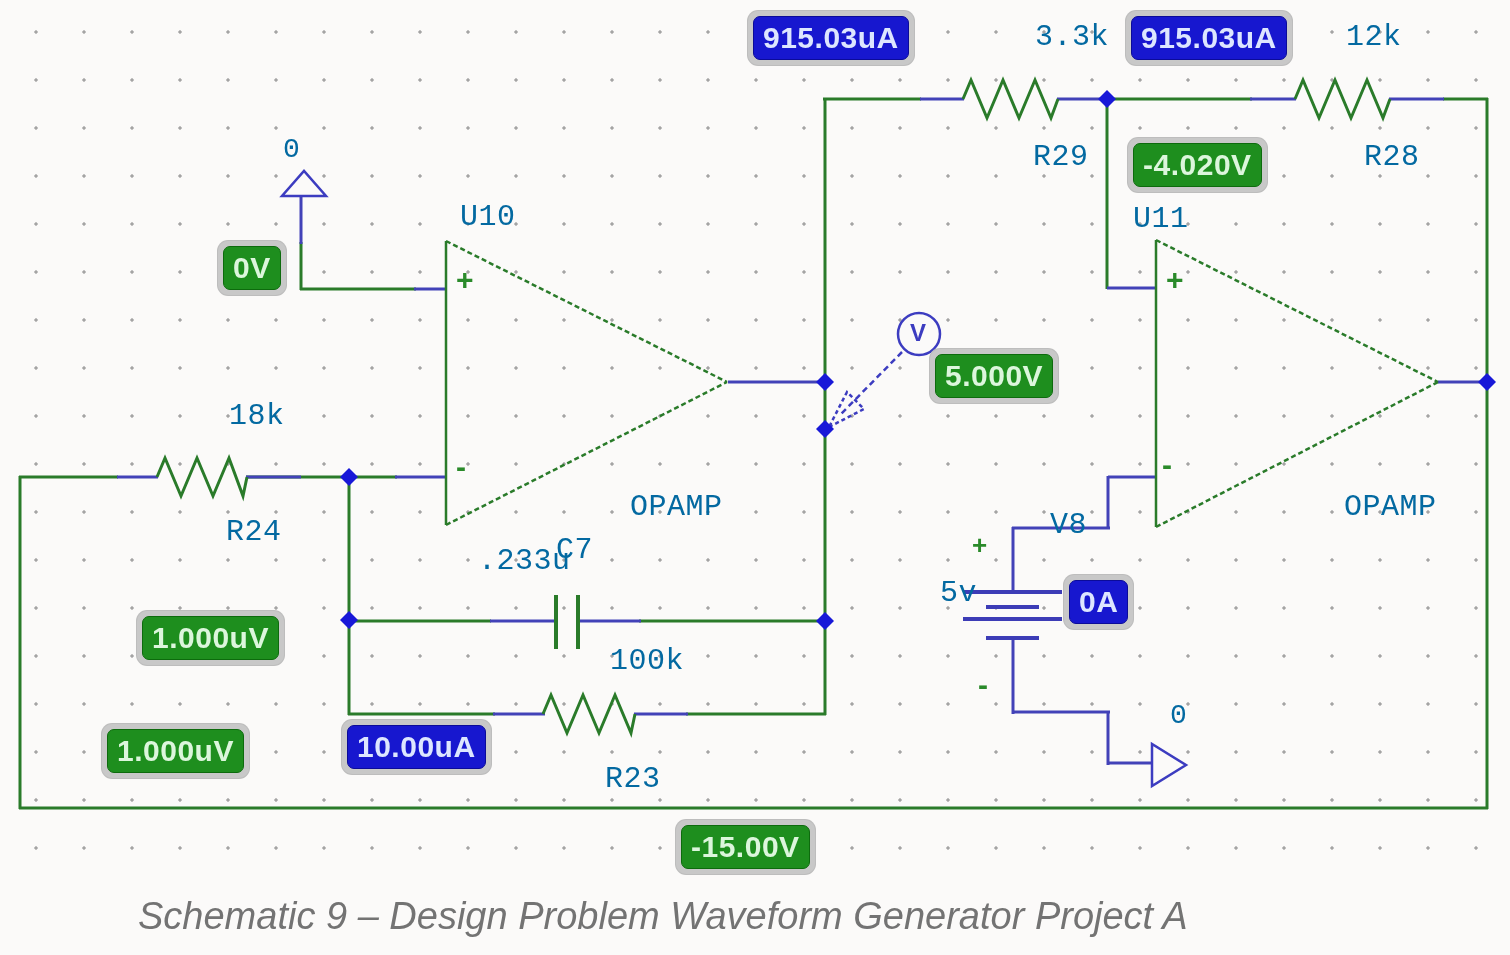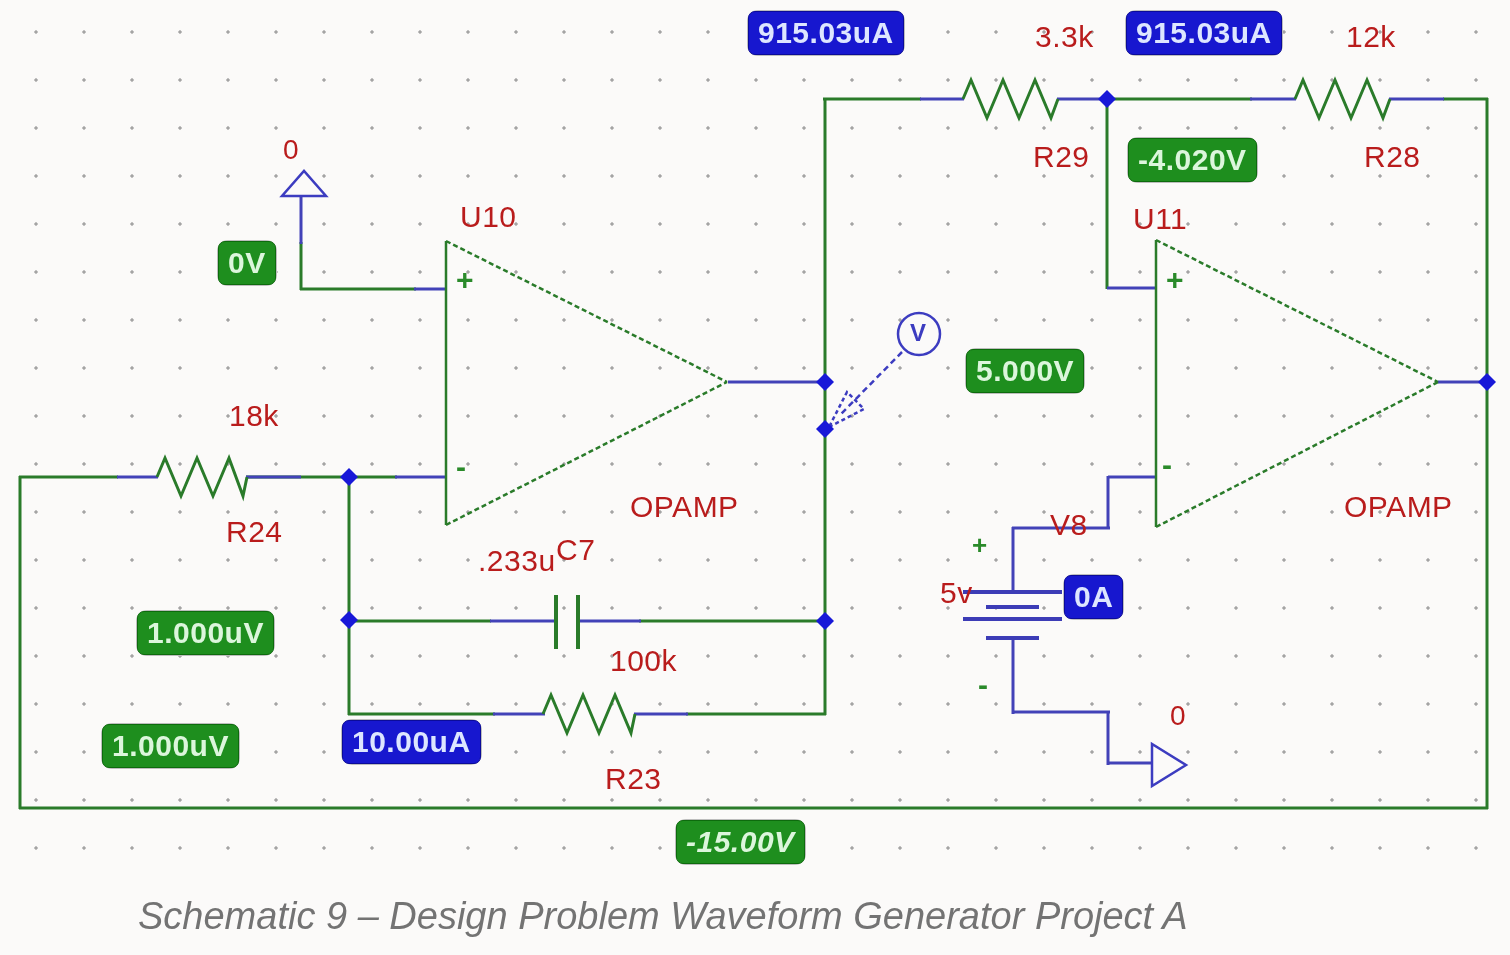--- a/index.html
+++ b/index.html
@@ -12,36 +12,38 @@
   }
   .grid{
     position:absolute;left:0;top:0;width:1510px;height:878px;
     background-image:radial-gradient(circle,#a4a4a4 1.4px, rgba(0,0,0,0) 1.9px);
     background-size:48px 48px;
     background-position:12px 8px;
   }
   svg.wires{position:absolute;left:0;top:0;}
   .lbl{
     position:absolute;
-    color:#b91c1c;
+    color:#0369a1;
     font-size:30px;
     letter-spacing:0.5px;
     white-space:nowrap;
+    font-family:Liberation Mono, monospace;
   }
   .sign{
     position:absolute;
     color:#2a8a2a;
     font-weight:700;
     font-size:30px;
     white-space:nowrap;
   }
   .badge{
     position:absolute;
     background:#c8c8c8;
     border-radius:10px;
+    padding:5px;
     box-shadow:0 0 0 1px #bdbdbd;
     display:inline-block;
   }
   .badge-inner{
     border-radius:7px;
     padding:1px 9px;
     font-size:30px;
     font-weight:700;
     letter-spacing:0.5px;
     line-height:40px;
@@ -201,33 +203,33 @@
   </div>
   <div class="badge" style="left:1126px;top:11px;">
     <div class="badge-inner blue">915.03uA</div>
   </div>
   <div class="badge" style="left:1128px;top:138px;">
     <div class="badge-inner green">-4.020V</div>
   </div>
   <div class="badge" style="left:218px;top:241px;">
     <div class="badge-inner green">0V</div>
   </div>
-  <div class="badge" style="left:966px;top:349px;">
+  <div class="badge" style="left:930px;top:349px;">
     <div class="badge-inner green">5.000V</div>
   </div>
   <div class="badge" style="left:137px;top:611px;">
     <div class="badge-inner green">1.000uV</div>
   </div>
   <div class="badge" style="left:102px;top:724px;">
     <div class="badge-inner green">1.000uV</div>
   </div>
   <div class="badge" style="left:342px;top:720px;">
     <div class="badge-inner blue">10.00uA</div>
   </div>
   <div class="badge" style="left:1064px;top:575px;">
     <div class="badge-inner blue">0A</div>
   </div>
-  <div class="badge" style="left:676px;top:820px;font-style:italic;">
+  <div class="badge" style="left:676px;top:820px;">
     <div class="badge-inner green">-15.00V</div>
   </div>
 
   <div class="caption">Schematic 9 – Design Problem Waveform Generator Project A</div>
 </div>
 
 </body></html>

